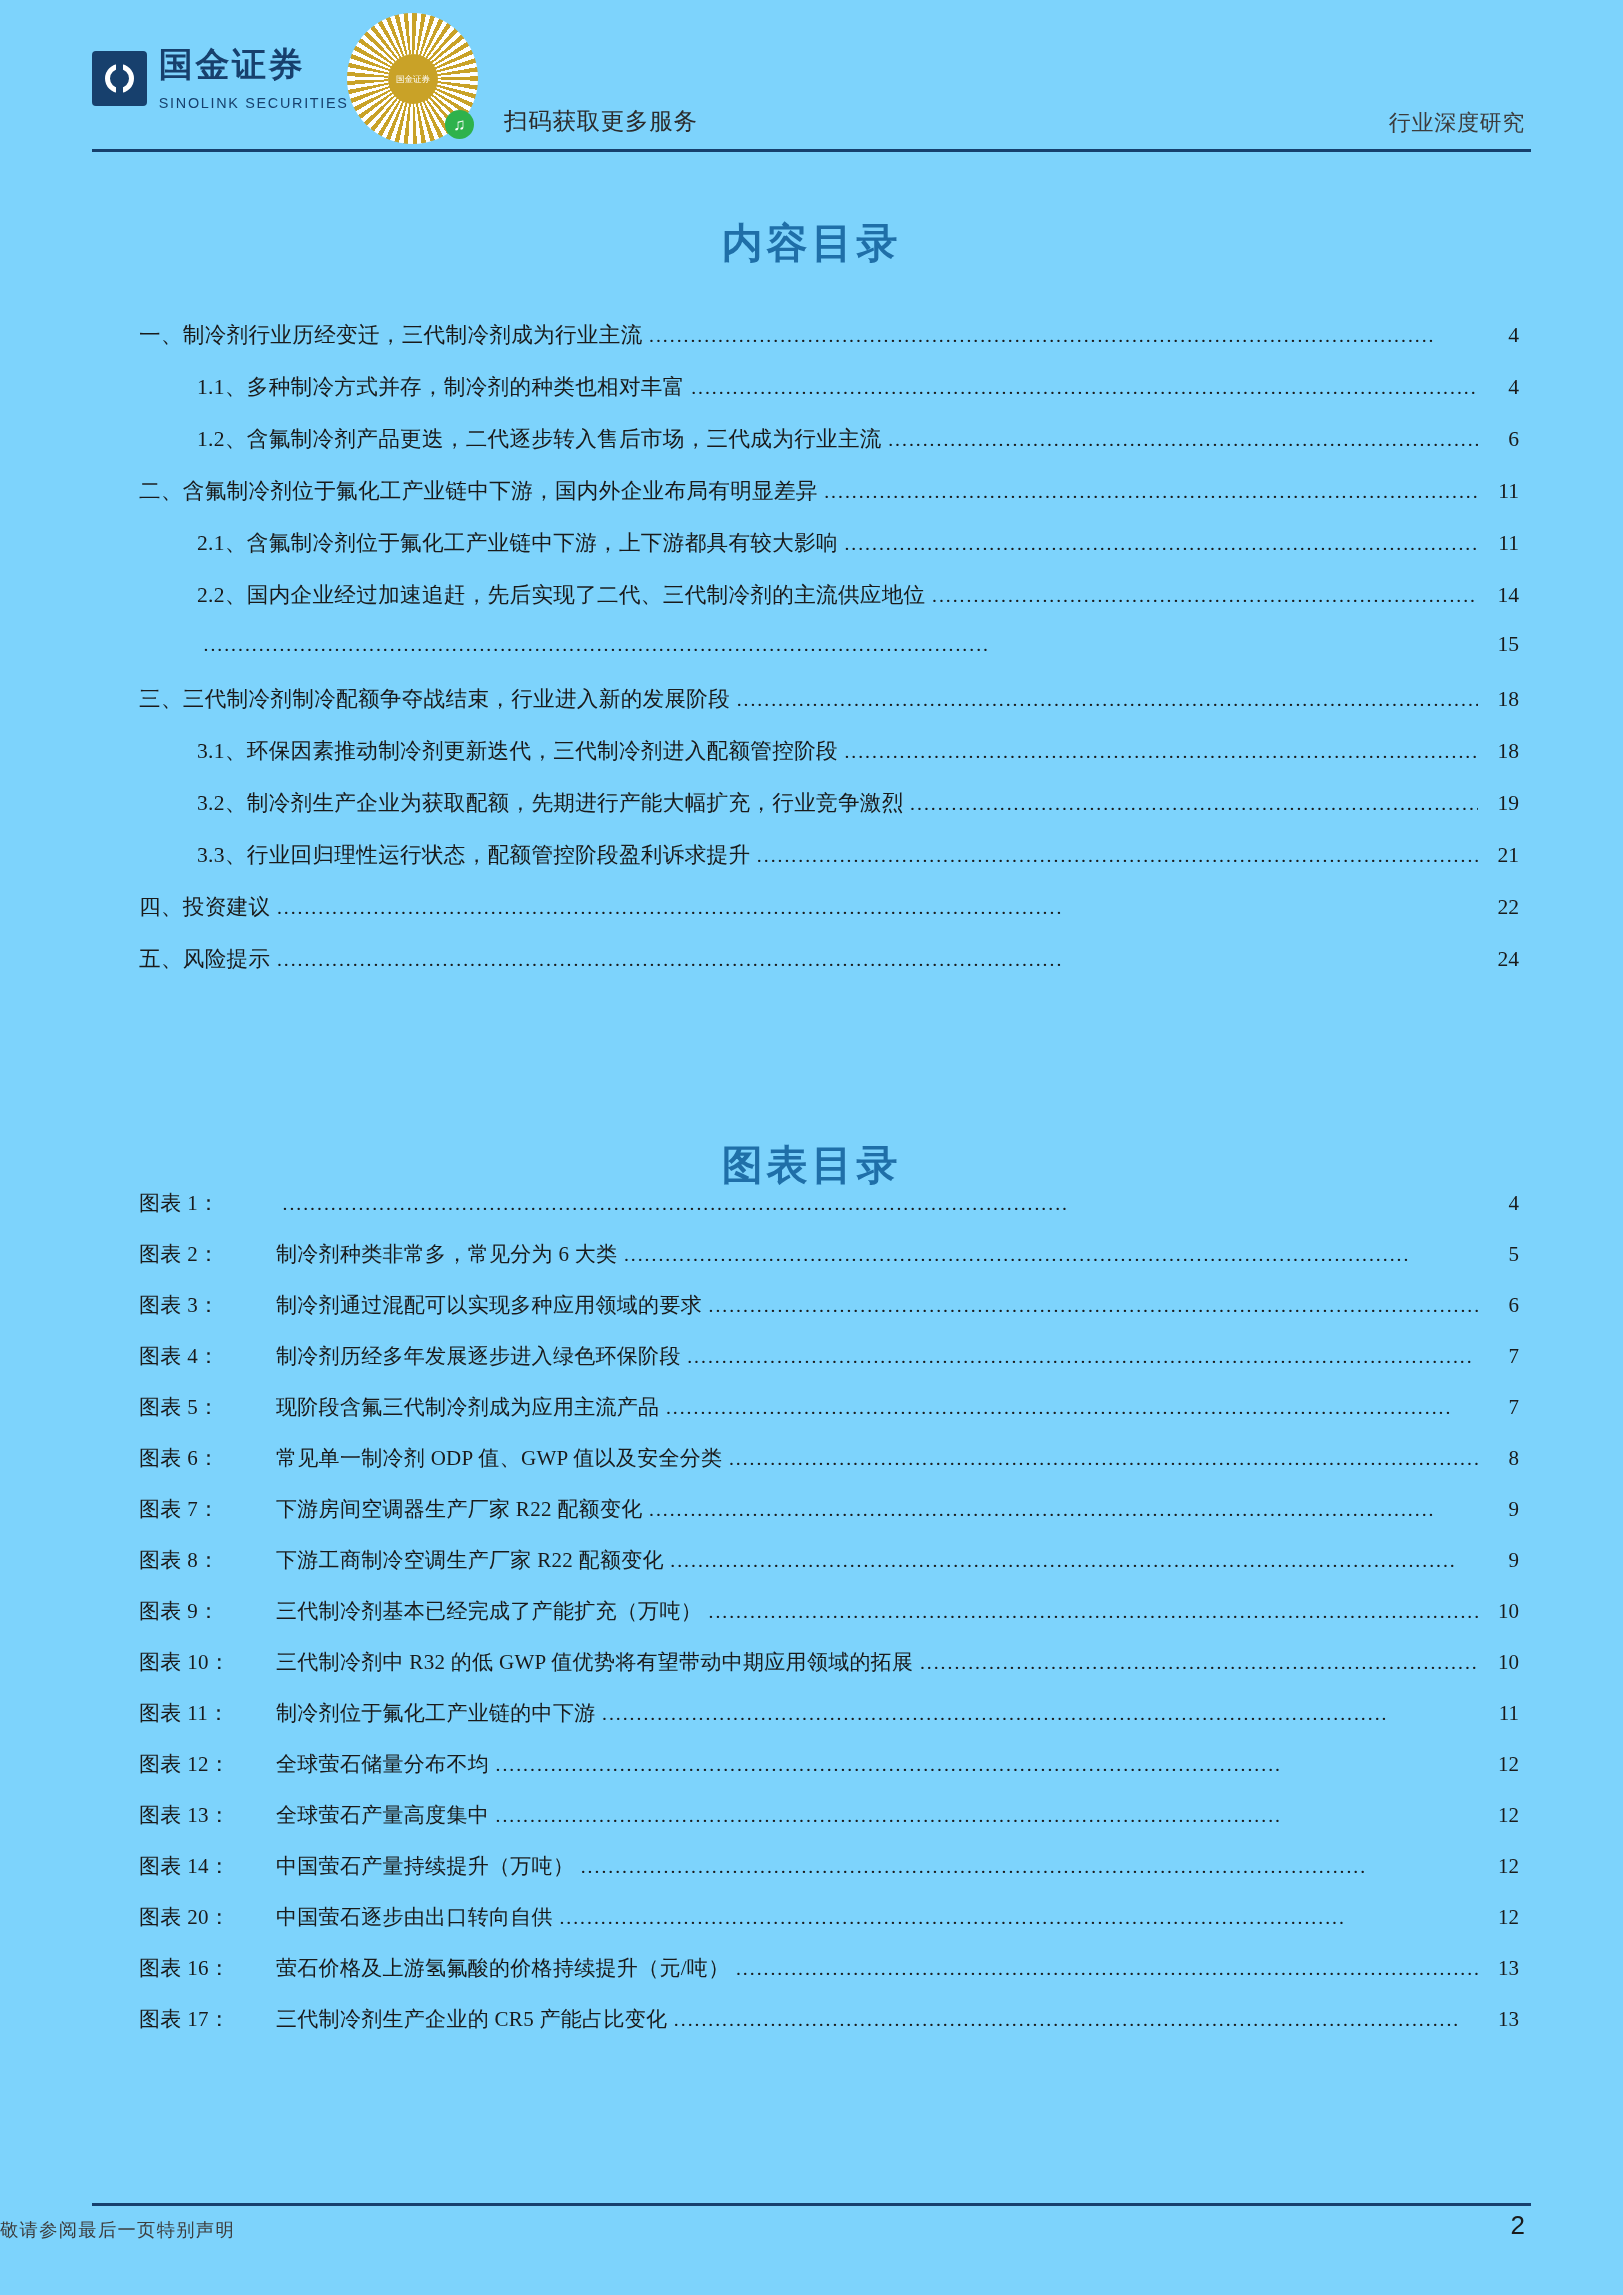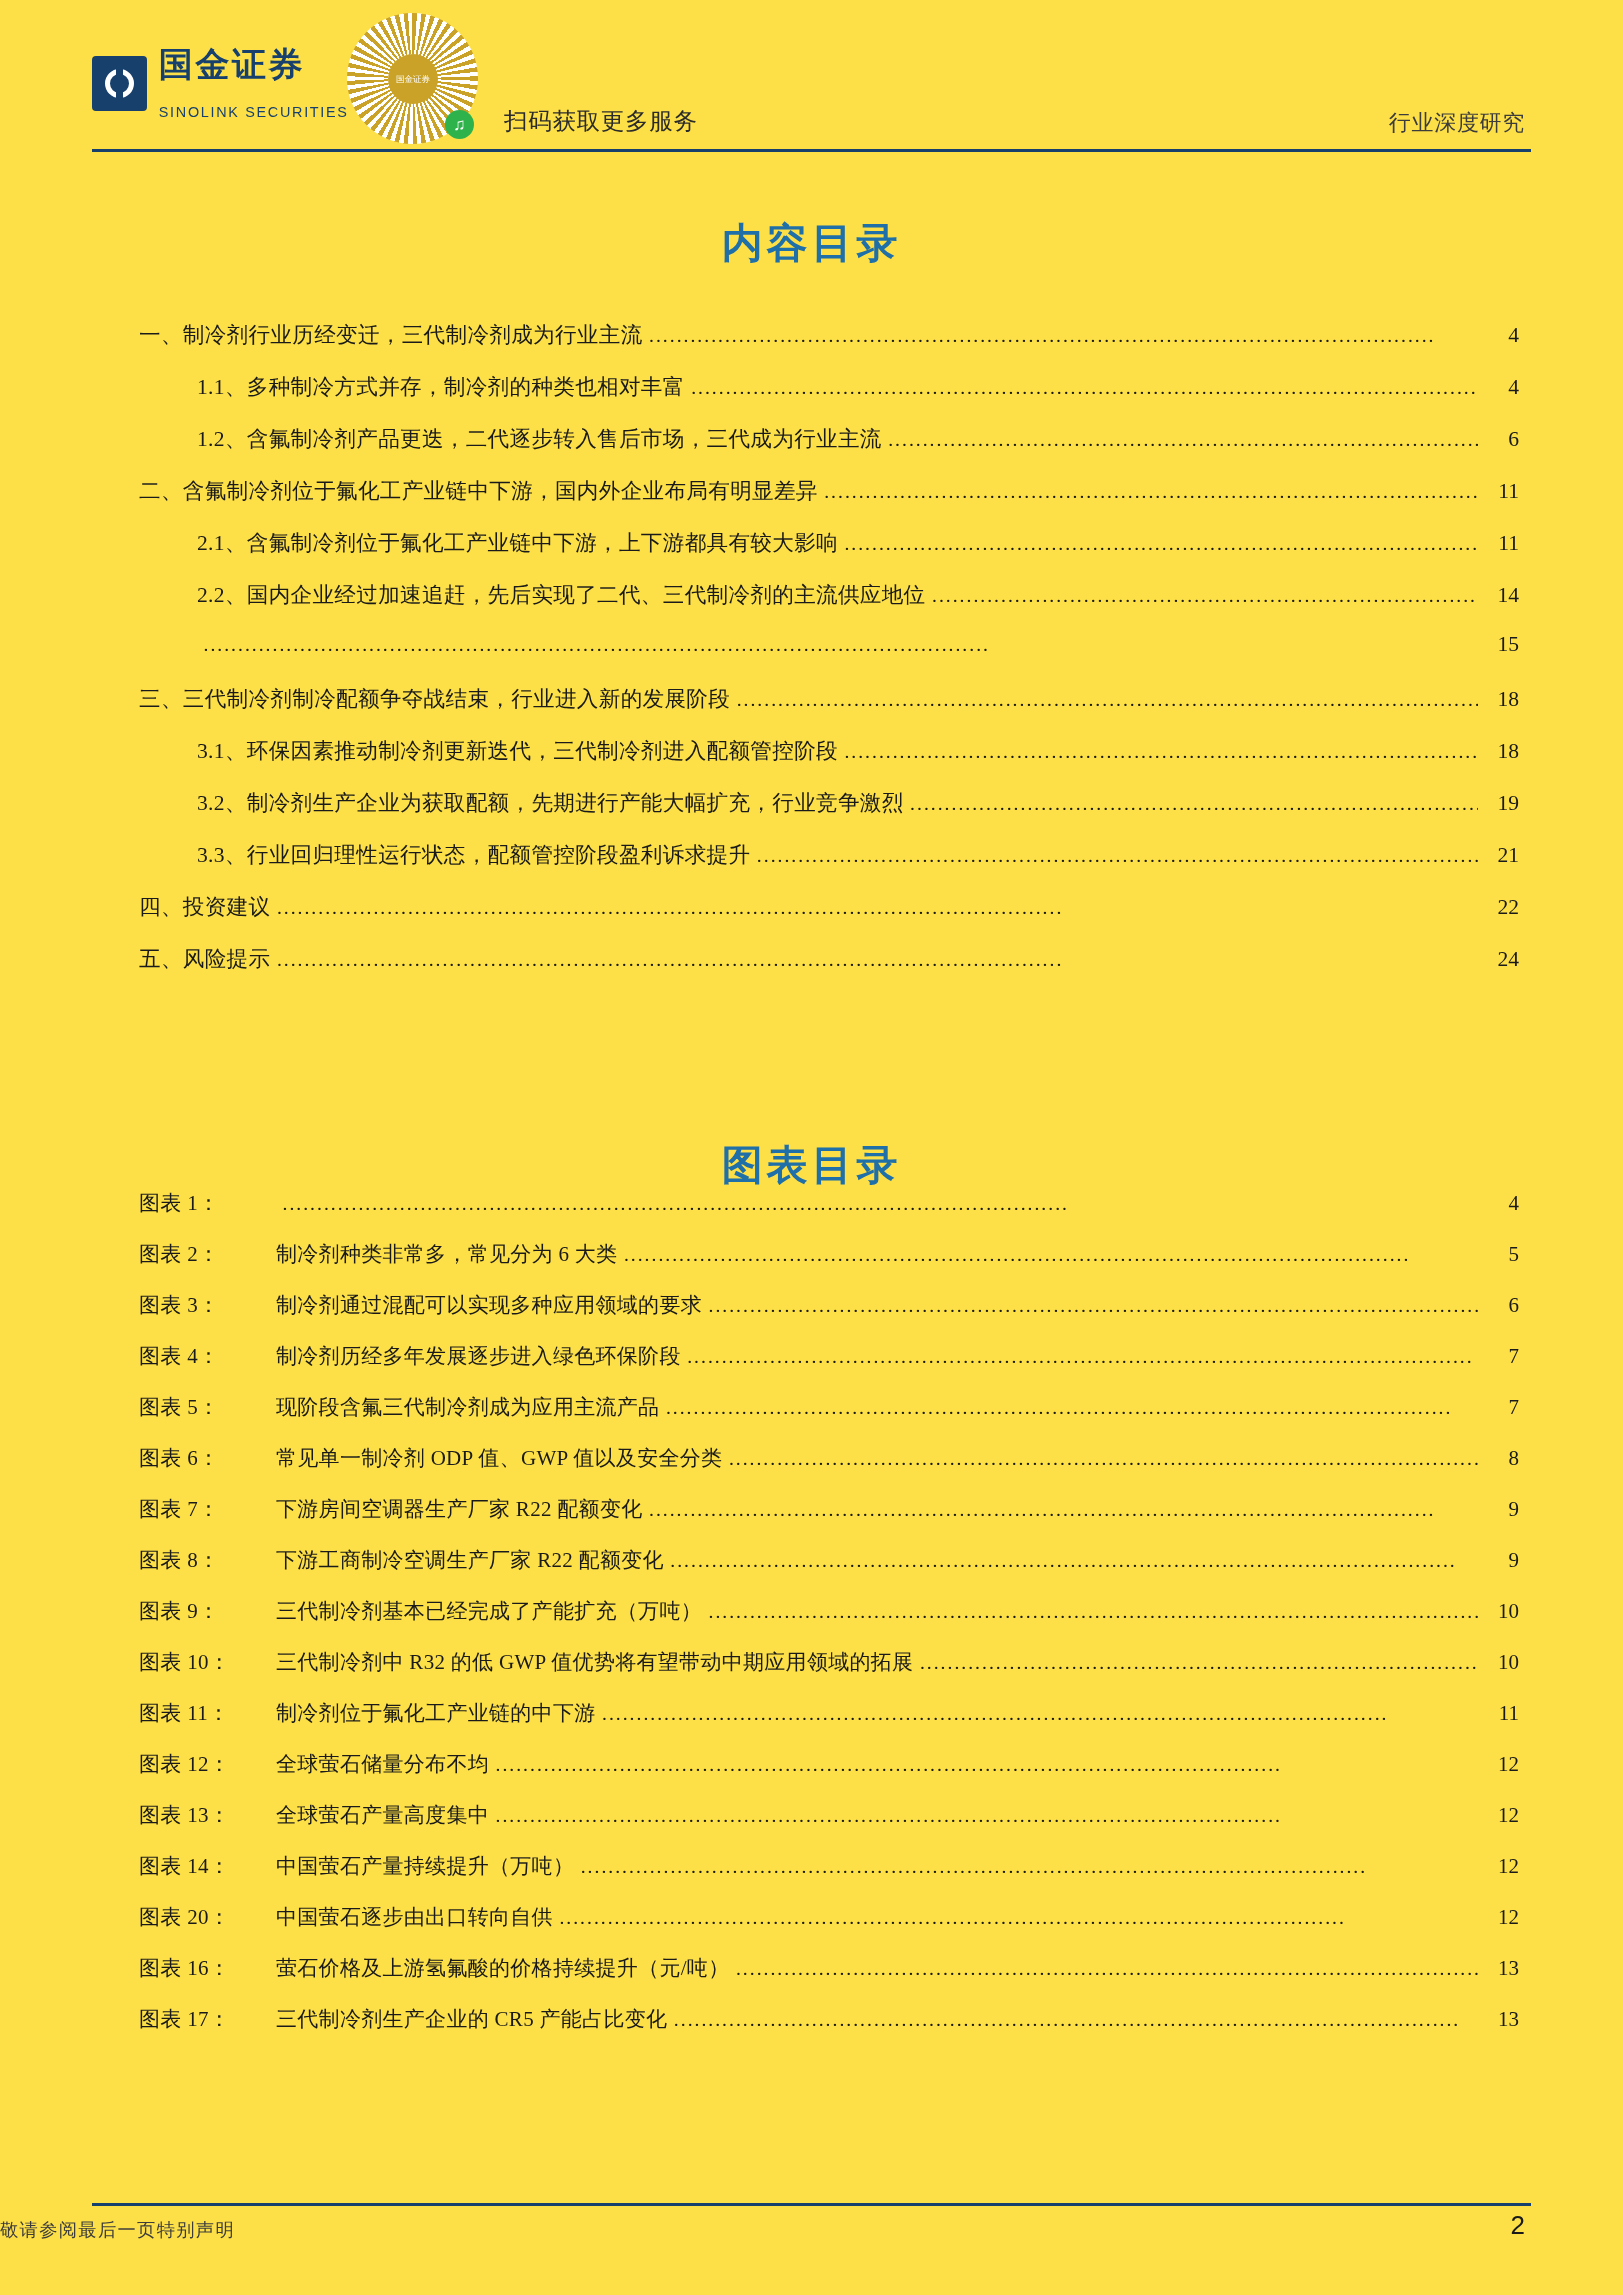--- a/index.html
+++ b/index.html
@@ -11,21 +11,21 @@
     font-family: "Liberation Serif", "DejaVu Serif", serif;
     width: 1623px;
     height: 2295px;
     position: relative;
     overflow: hidden;
   }
   .page {
     position: relative;
     width: 1623px;
     height: 2295px;
-    background: #fde047;
+    background: #7dd3fc;
   }
 
   
   .header {
     position: absolute;
     top: 0;
     left: 0;
     width: 1623px;
     height: 152px;
   }
@@ -71,21 +71,21 @@
     font-size: 34px;
     font-weight: bold;
     color: #17406d;
     letter-spacing: 2.6px;
     font-family: "Liberation Sans", sans-serif;
   }
   .logo-en {
     font-size: 14.4px;
     color: #17406d;
     letter-spacing: 1.7px;
-    margin-top: 24px;
+    margin-top: 15px;
     font-family: "Liberation Sans", sans-serif;
   }
 
   
   .qr-block {
     position: absolute;
     left: 347px;
     top: 13px;
     width: 137px;
     height: 131px;

